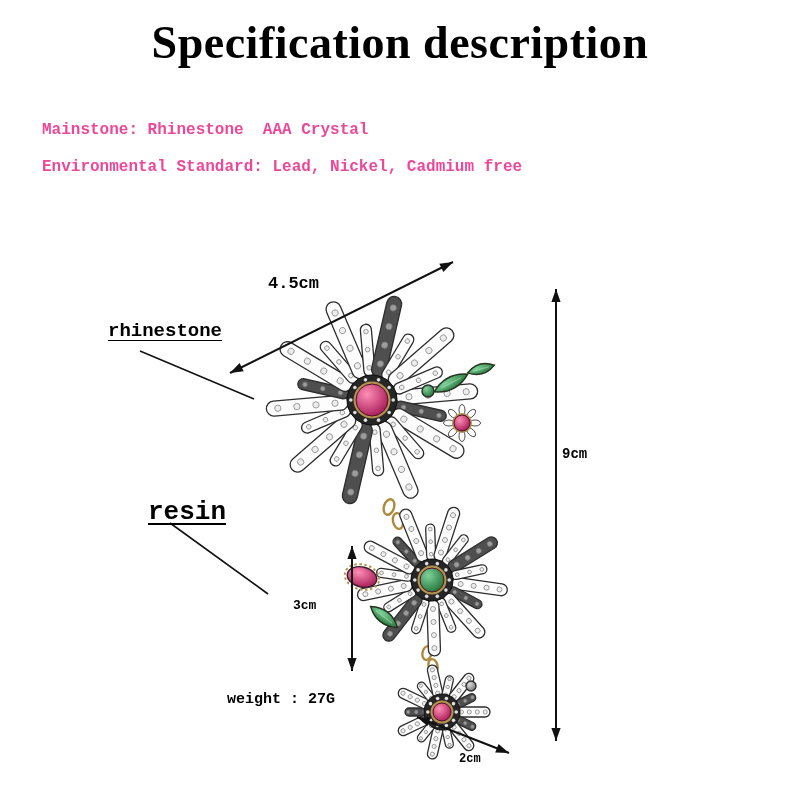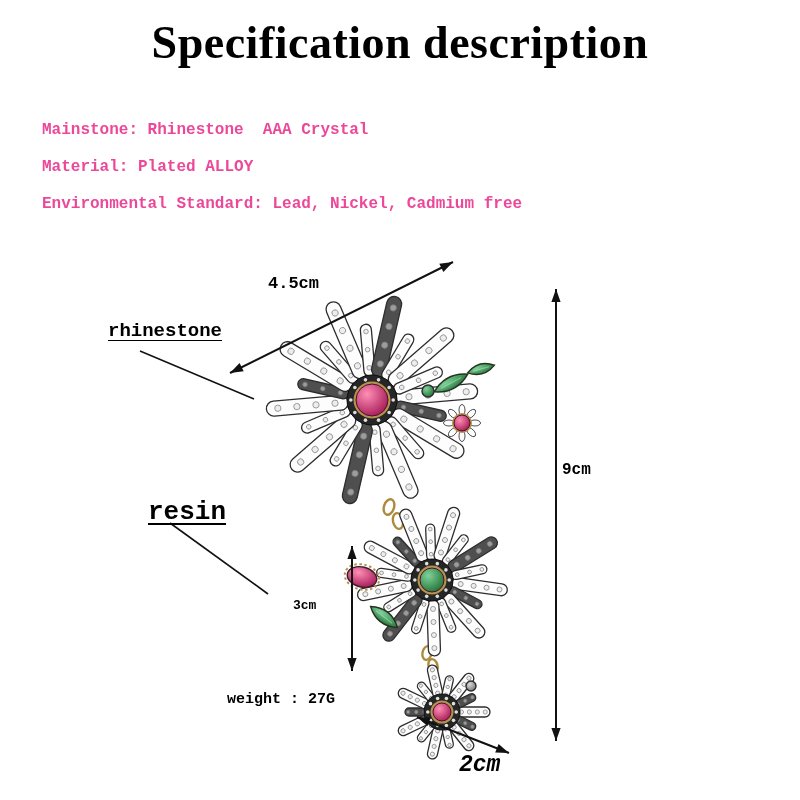--- a/index.html
+++ b/index.html
@@ -18,34 +18,33 @@
                white-space:pre; margin-bottom:17px; }
 
   svg#diagram { position:absolute; left:0; top:0; }
 
   .anno { position:absolute; font-family:"Liberation Mono","DejaVu Sans Mono",monospace;
           font-weight:700; color:#000; white-space:pre; }
   .anno.underline { text-decoration:underline; text-underline-offset:4px; }
   #lbl-rhinestone { left:92px;  top:320px; font-size:19px;margin-left:16px; }
   #lbl-resin      { left:148px; top:497px; font-size:26px; }
   #lbl-45         { left:268px; top:274px; font-size:17px; }
-  #lbl-9          { left:562px; top:461px; font-size:16px;font-family:Liberation Mono, monospace; }
+  #lbl-9          { left:562px; top:446px; font-size:14px;font-family:Liberation Mono, monospace; }
   #lbl-3          { left:293px; top:598px; font-size:13px; }
-  #lbl-2          { left:459px; top:752px; font-size:23px;font-style:italic; }
+  #lbl-2          { left:459px; top:752px; font-size:12px; }
   #lbl-weight     { left:183px; top:691px; font-size:15px;margin-left:44px; }
 </style>
 </head>
 <body>
 
 <div class="page">
   <h1 class="title">Specification description</h1>
 
   <div class="specs">
     <div class="spec-line">Mainstone: Rhinestone  AAA Crystal</div>
-    <div class="spec-line">Material: Plated ALLOY</div>
     <div class="spec-line">Environmental Standard: Lead, Nickel, Cadmium free</div>
   </div>
 
   <svg id="diagram" width="800" height="800" viewBox="0 0 800 800" aria-hidden="true">
       <defs>
         <radialGradient id="gPink" cx="35%" cy="32%" r="80%">
           <stop offset="0%" stop-color="#ff8fb5"></stop>
           <stop offset="100%" stop-color="#9f1150"></stop>
         </radialGradient>
         <radialGradient id="gGreen" cx="35%" cy="32%" r="80%">

